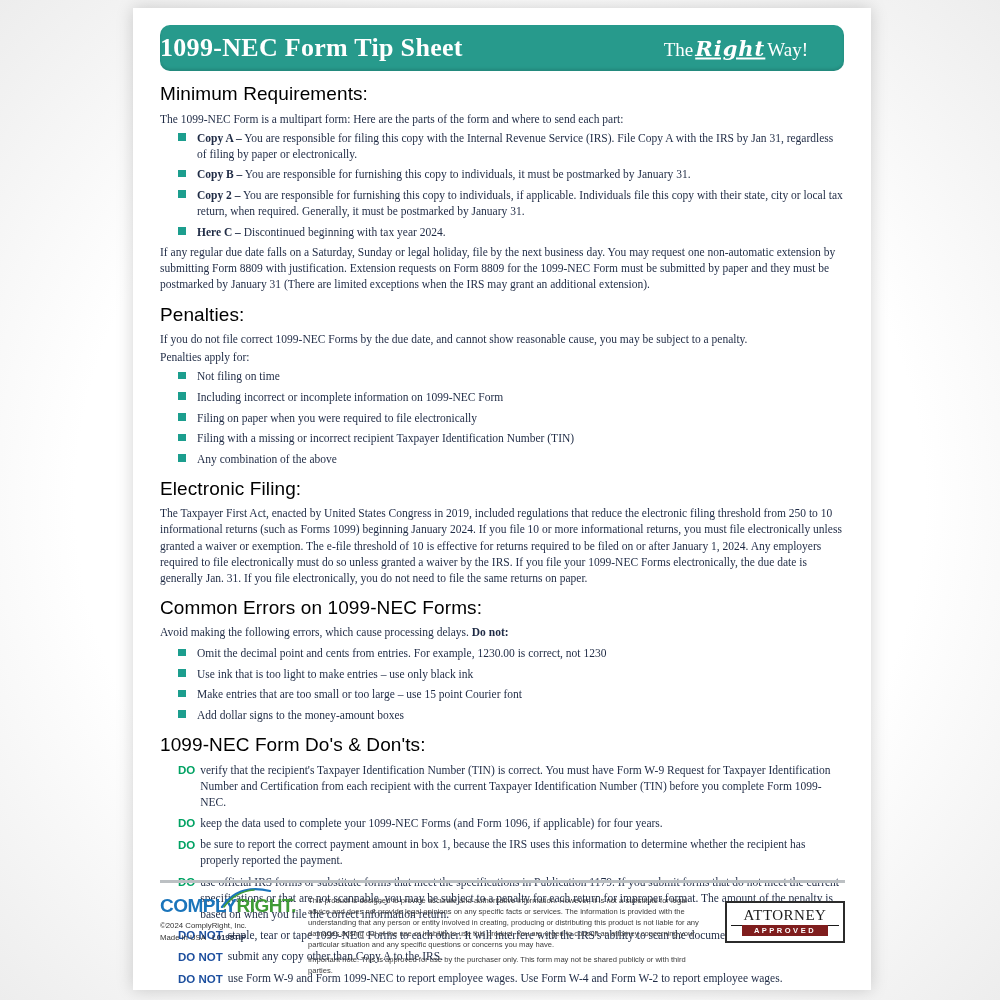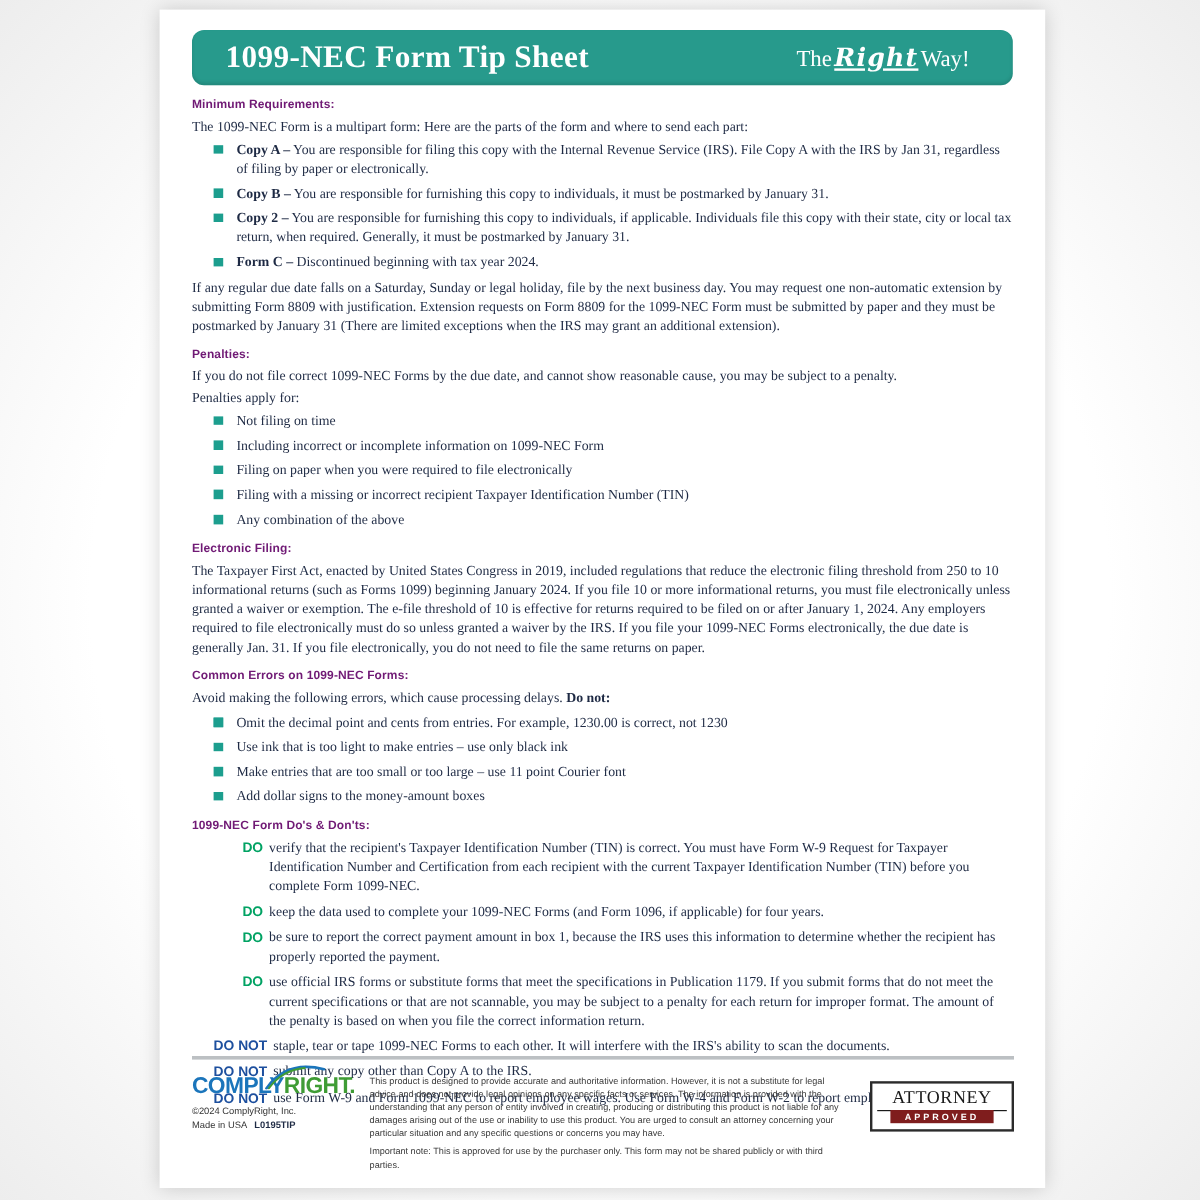--- a/index.html
+++ b/index.html
@@ -22,39 +22,39 @@
     position:relative;
     height:46px;
     background:#279a8c;
     border-radius:10px;
     box-shadow:inset 0 -2px 3px rgba(0,0,0,0.12);
     display:flex; align-items:center;
   }
   .banner-title {
     font-family:"Liberation Serif", serif;
     font-weight:bold; color:#ffffff;
-    font-size:26px; padding-left:28px; letter-spacing:0.3px;
+    font-size:26px; letter-spacing:0.3px;
   }
   .banner-tagline {
     position:absolute; right:36px; top:50%; transform:translateY(-50%);
     color:#ffffff; font-size:19px; font-family:"Liberation Serif", serif;
     white-space:nowrap;
   }
   .banner-tagline .script {
     font-family:"DejaVu Serif", serif;
     font-style:italic; font-weight:bold;
     text-decoration:underline;
     font-size:21px; padding:0 2px;
     letter-spacing:1px;
   }
   
   .content { margin-top:10px; color:#1e2a44; font-size:11.5px; line-height:1.4; }
   h2 {
     font-family:"Liberation Sans", sans-serif;
-    color:#701a75; font-size:10px; font-weight:bold;
+    color:#000000; font-size:19px; font-weight:normal;
     margin:9px 0 3px 0; letter-spacing:0.1px;
   }
   h2:first-child { margin-top:0; }
   .para { margin:1px 0 2px 0; }
   .b { font-weight:bold; }
   ul.sq { list-style:none; margin:3px 0 3px 18px; }
   ul.sq li {
     position:relative; padding-left:19px; margin-bottom:4.5px;
   }
   ul.sq li .bullet {
@@ -63,21 +63,21 @@
   }
   
   .dd-item {
     display:grid; grid-template-columns:auto 1fr;
     column-gap:5px; margin:0 0 5px 18px;
   }
   .dd-label {
     font-family:"Liberation Sans", sans-serif;
     font-weight:bold; font-size:11.5px; white-space:nowrap; padding-top:0.5px;
   }
-  .dd-label.green { color:#00a263;margin-left:24px; }
+  .dd-label.green { color:#00a263; }
   .dd-label.blue  { color:#1d4f9e; }
   
   .footer {
     position:absolute; left:27px; right:26px; bottom:14px;
     border-top:3px solid #bcc0c3;
     padding-top:12px;
     display:flex; align-items:flex-start;
     font-family:"Liberation Sans", sans-serif;
   }
   .logo-col { width:138px; flex:none; }
@@ -117,21 +117,21 @@
   </div>
 
   <div class="content">
 
     <h2>Minimum Requirements:</h2>
     <p class="para">The 1099-NEC Form is a multipart form: Here are the parts of the form and where to send each part:</p>
     <ul class="sq">
       <li><span class="bullet"></span><span class="b">Copy A –</span> <span>You are responsible for filing this copy with the Internal Revenue Service (IRS). File Copy A with the IRS by Jan 31, regardless of filing by paper or electronically.</span></li>
       <li><span class="bullet"></span><span class="b">Copy B –</span> <span>You are responsible for furnishing this copy to individuals, it must be postmarked by January 31.</span></li>
       <li><span class="bullet"></span><span class="b">Copy 2 –</span> <span>You are responsible for furnishing this copy to individuals, if applicable. Individuals file this copy with their state, city or local tax return, when required. Generally, it must be postmarked by January 31.</span></li>
-      <li><span class="bullet"></span><span class="b">Form C –</span> <span>Discontinued beginning with tax year 2024.</span></li>
+      <li><span class="bullet"></span><span class="b">Here C –</span> <span>Discontinued beginning with tax year 2024.</span></li>
     </ul>
     <p class="para">If any regular due date falls on a Saturday, Sunday or legal holiday, file by the next business day. You may request one non-automatic extension by submitting Form 8809 with justification. Extension requests on Form 8809 for the 1099-NEC Form must be submitted by paper and they must be postmarked by January 31 (There are limited exceptions when the IRS may grant an additional extension).</p>
 
     <h2>Penalties:</h2>
     <p class="para">If you do not file correct 1099-NEC Forms by the due date, and cannot show reasonable cause, you may be subject to a penalty.</p>
     <p class="para">Penalties apply for:</p>
     <ul class="sq">
       <li><span class="bullet"></span><span>Not filing on time</span></li>
       <li><span class="bullet"></span><span>Including incorrect or incomplete information on 1099-NEC Form</span></li>
       <li><span class="bullet"></span><span>Filing on paper when you were required to file electronically</span></li>
@@ -141,21 +141,21 @@
 
     <h2>Electronic Filing:</h2>
     <p class="para">The Taxpayer First Act, enacted by United States Congress in 2019, included regulations that reduce the electronic filing threshold from 250 to 10 informational returns (such as Forms 1099) beginning January 2024. If you file 10 or more informational returns, you must file electronically unless granted a waiver or exemption. The e-file threshold of 10 is effective for returns required to be filed on or after January 1, 2024. Any employers required to file electronically must do so unless granted a waiver by the IRS. If you file your 1099-NEC Forms electronically, the due date is generally Jan. 31. If you file electronically, you do not need to file the same returns on paper.</p>
 
     <h2>Common Errors on 1099-NEC Forms:</h2>
     <p class="para"><span>Avoid making the following errors, which cause processing delays.</span> <span class="b">Do not:</span></p>
     <ul class="sq">
       <li><span class="bullet"></span></li>
       <li><span class="bullet"></span><span>Omit the decimal point and cents from entries. For example, 1230.00 is correct, not 1230</span></li>
       <li><span class="bullet"></span><span>Use ink that is too light to make entries – use only black ink</span></li>
-      <li><span class="bullet"></span><span>Make entries that are too small or too large – use 11 point Courier font</span></li>
+      <li><span class="bullet"></span><span>Make entries that are too small or too large – use 15 point Courier font</span></li>
       <li><span class="bullet"></span><span>Add dollar signs to the money-amount boxes</span></li>
     </ul>
 
     <h2>1099-NEC Form Do's &amp; Don'ts:</h2>
     <div class="dd-item">
         <span class="dd-label green">DO</span>
         <span>verify that the recipient's Taxpayer Identification Number (TIN) is correct. You must have Form W-9 Request for Taxpayer Identification Number and Certification from each recipient with the current Taxpayer Identification Number (TIN) before you complete Form 1099-NEC.</span>
       </div>
     <div class="dd-item">
         <span class="dd-label green">DO</span>

